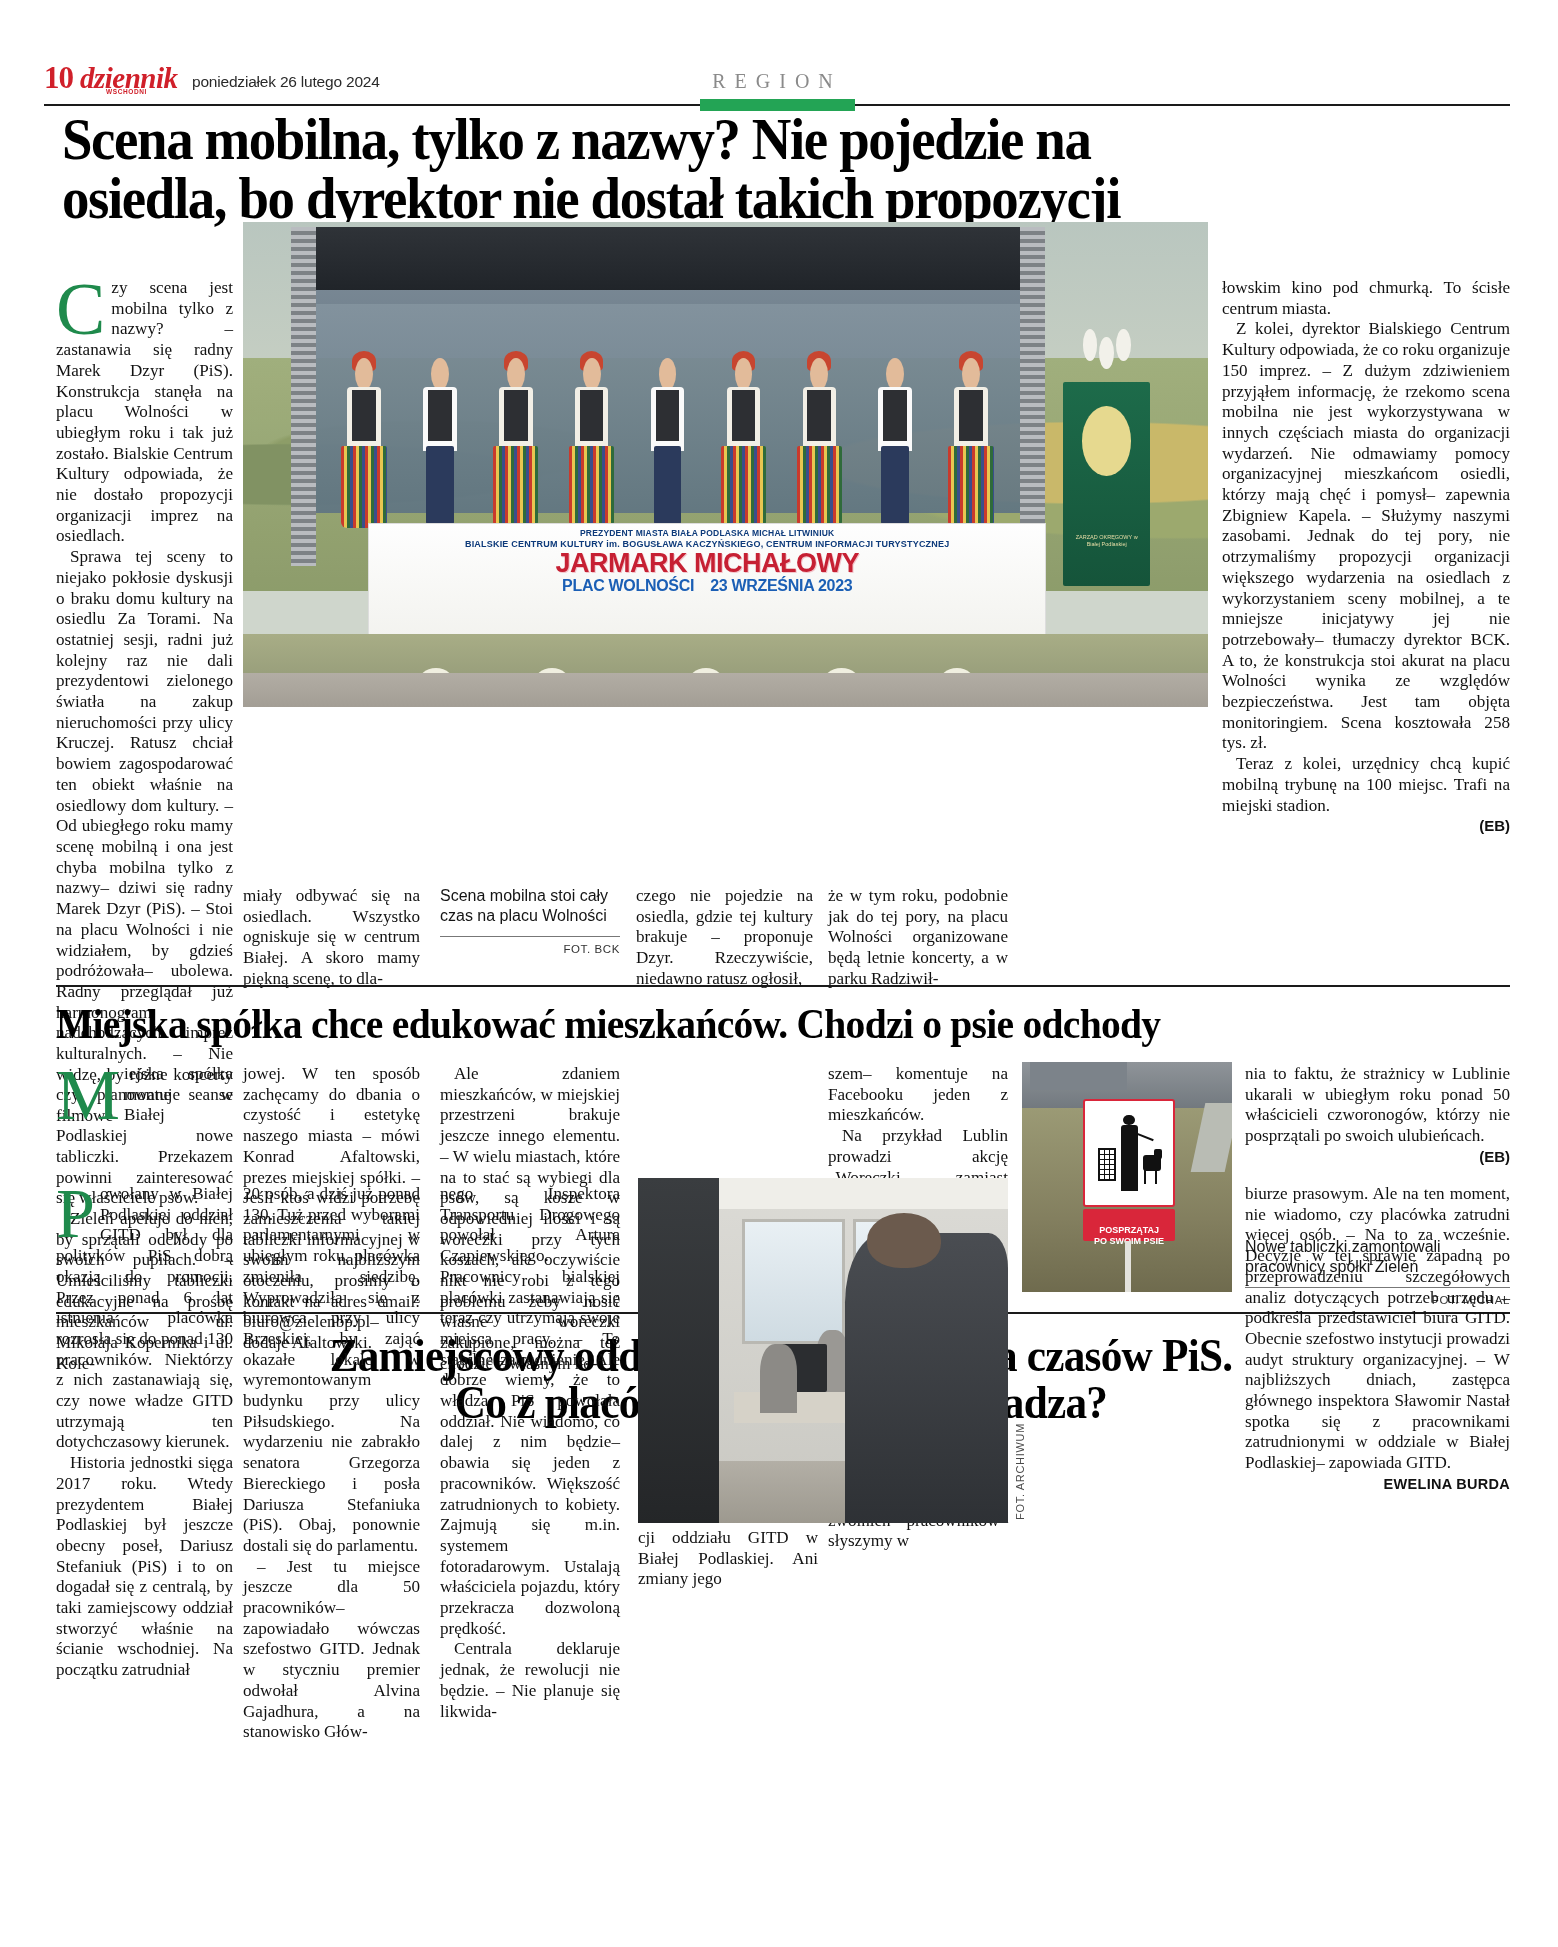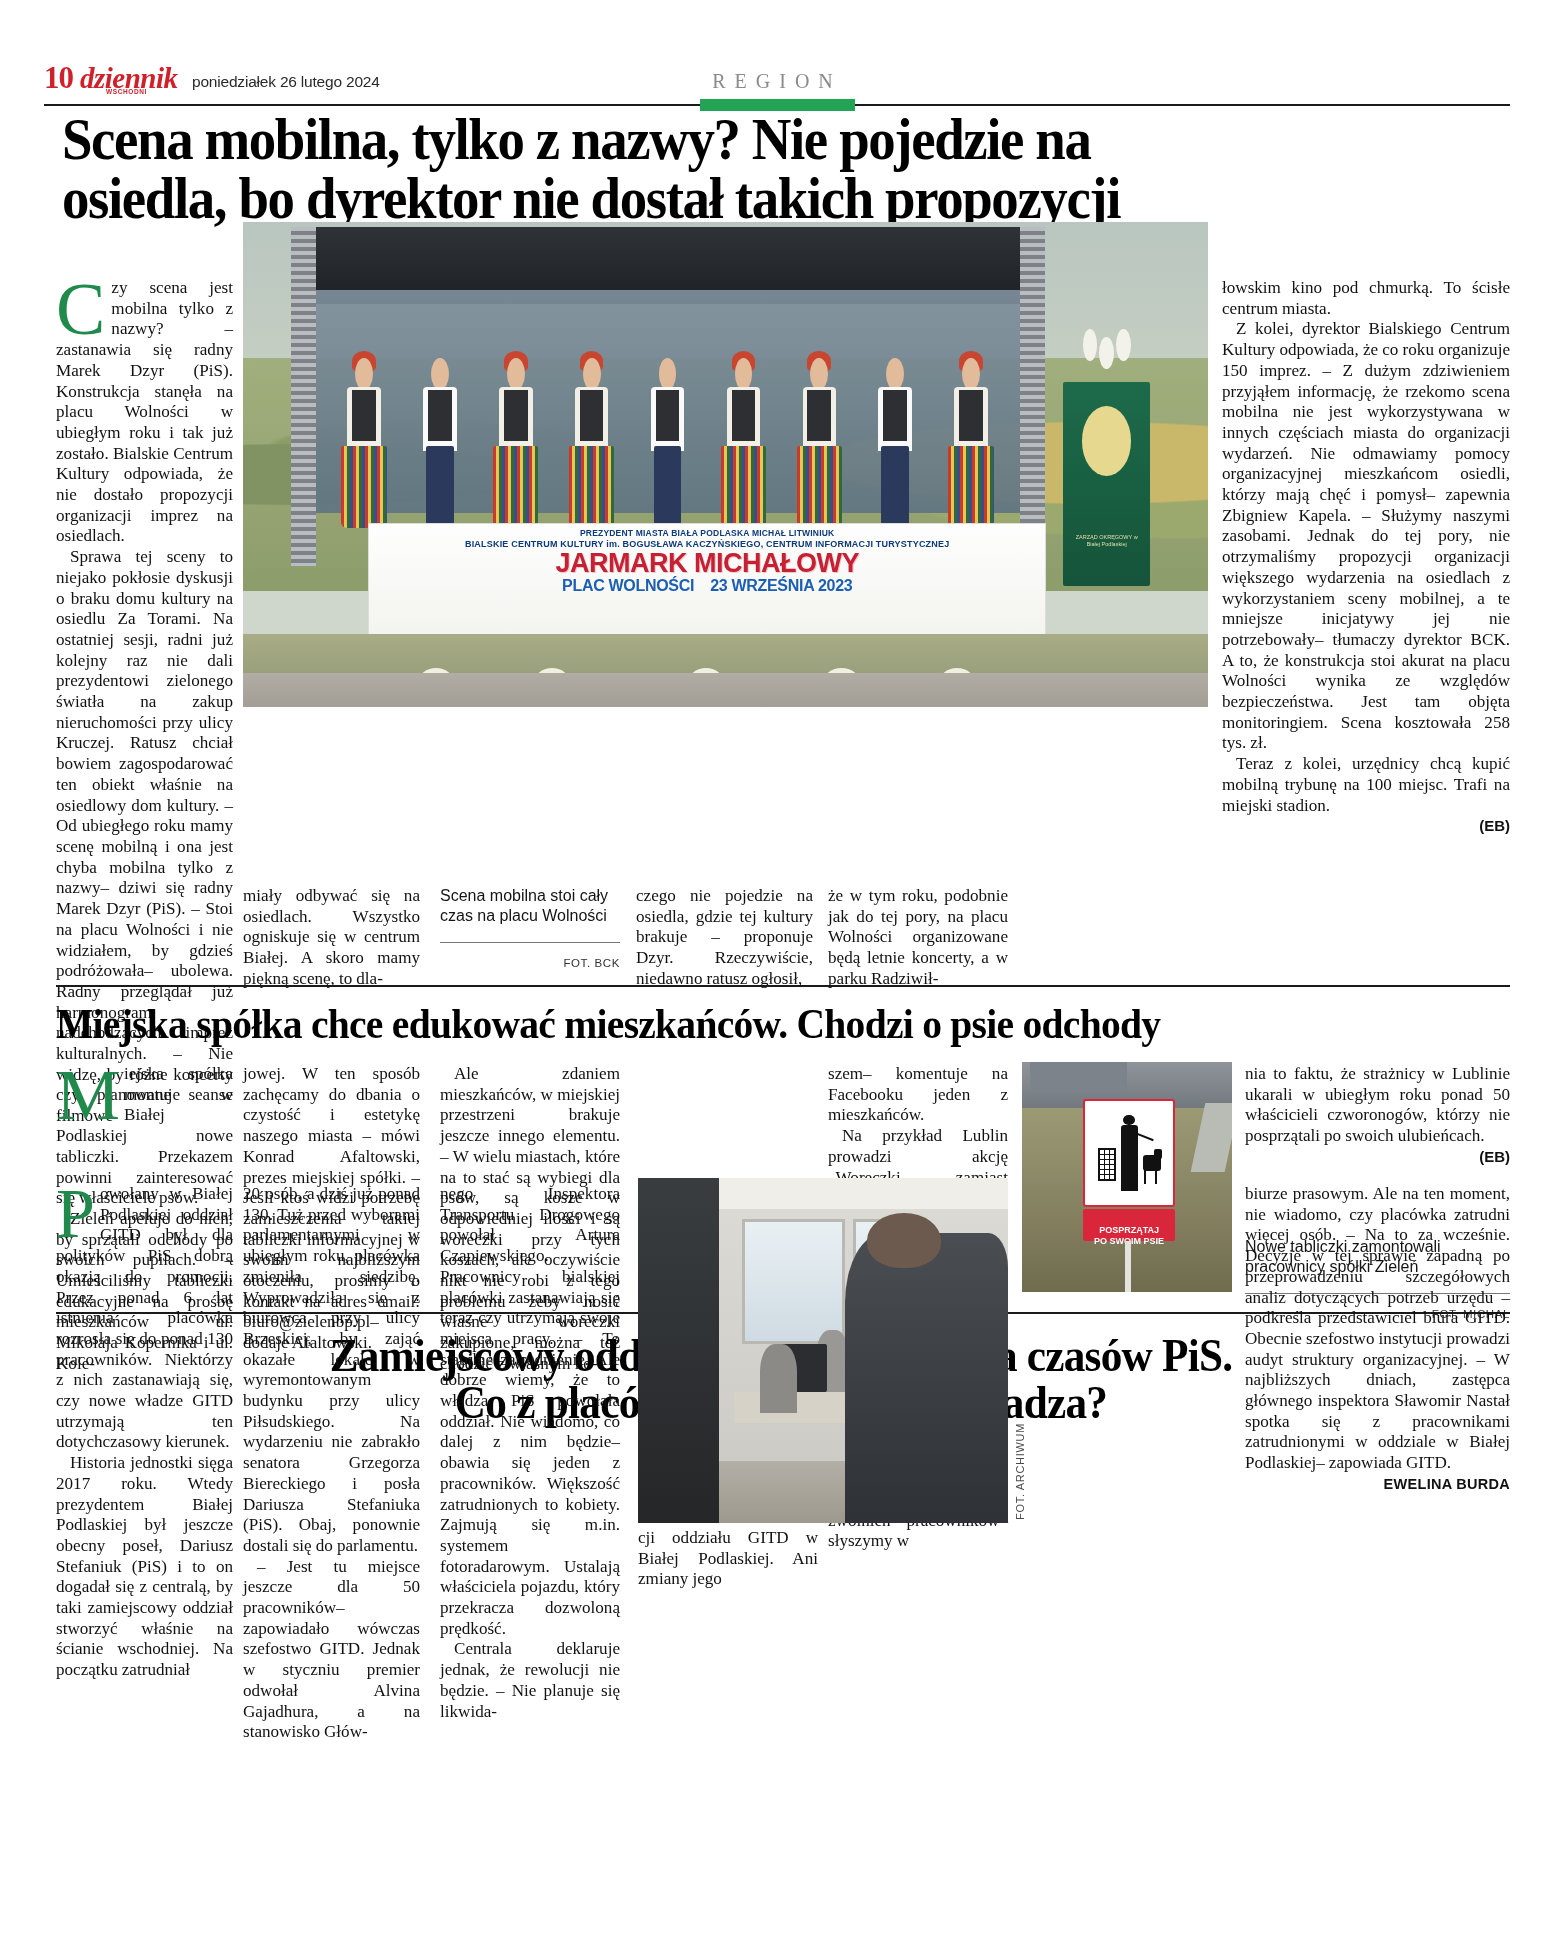--- a/index.html
+++ b/index.html
@@ -207,22 +207,22 @@
   
   .caption {
     position: absolute;
     font-family: "Liberation Sans", sans-serif;
     font-size: 16px;
     line-height: 20px;
     color: #141414;
   }
   .caption .credit-line {
     border-top: 1.4px solid #777;
-    margin-top: 16px;
-    padding-top: 10px;
+    margin-top: 10px;
+    padding-top: 2px;
     text-align: right;
     font-size: 11.5px;
     letter-spacing: 0.6px;
     color: #333;
   }
   .credit-vert {
     position: absolute;
     font-family: "Liberation Sans", sans-serif;
     font-size: 11px;
     letter-spacing: 0.7px;

